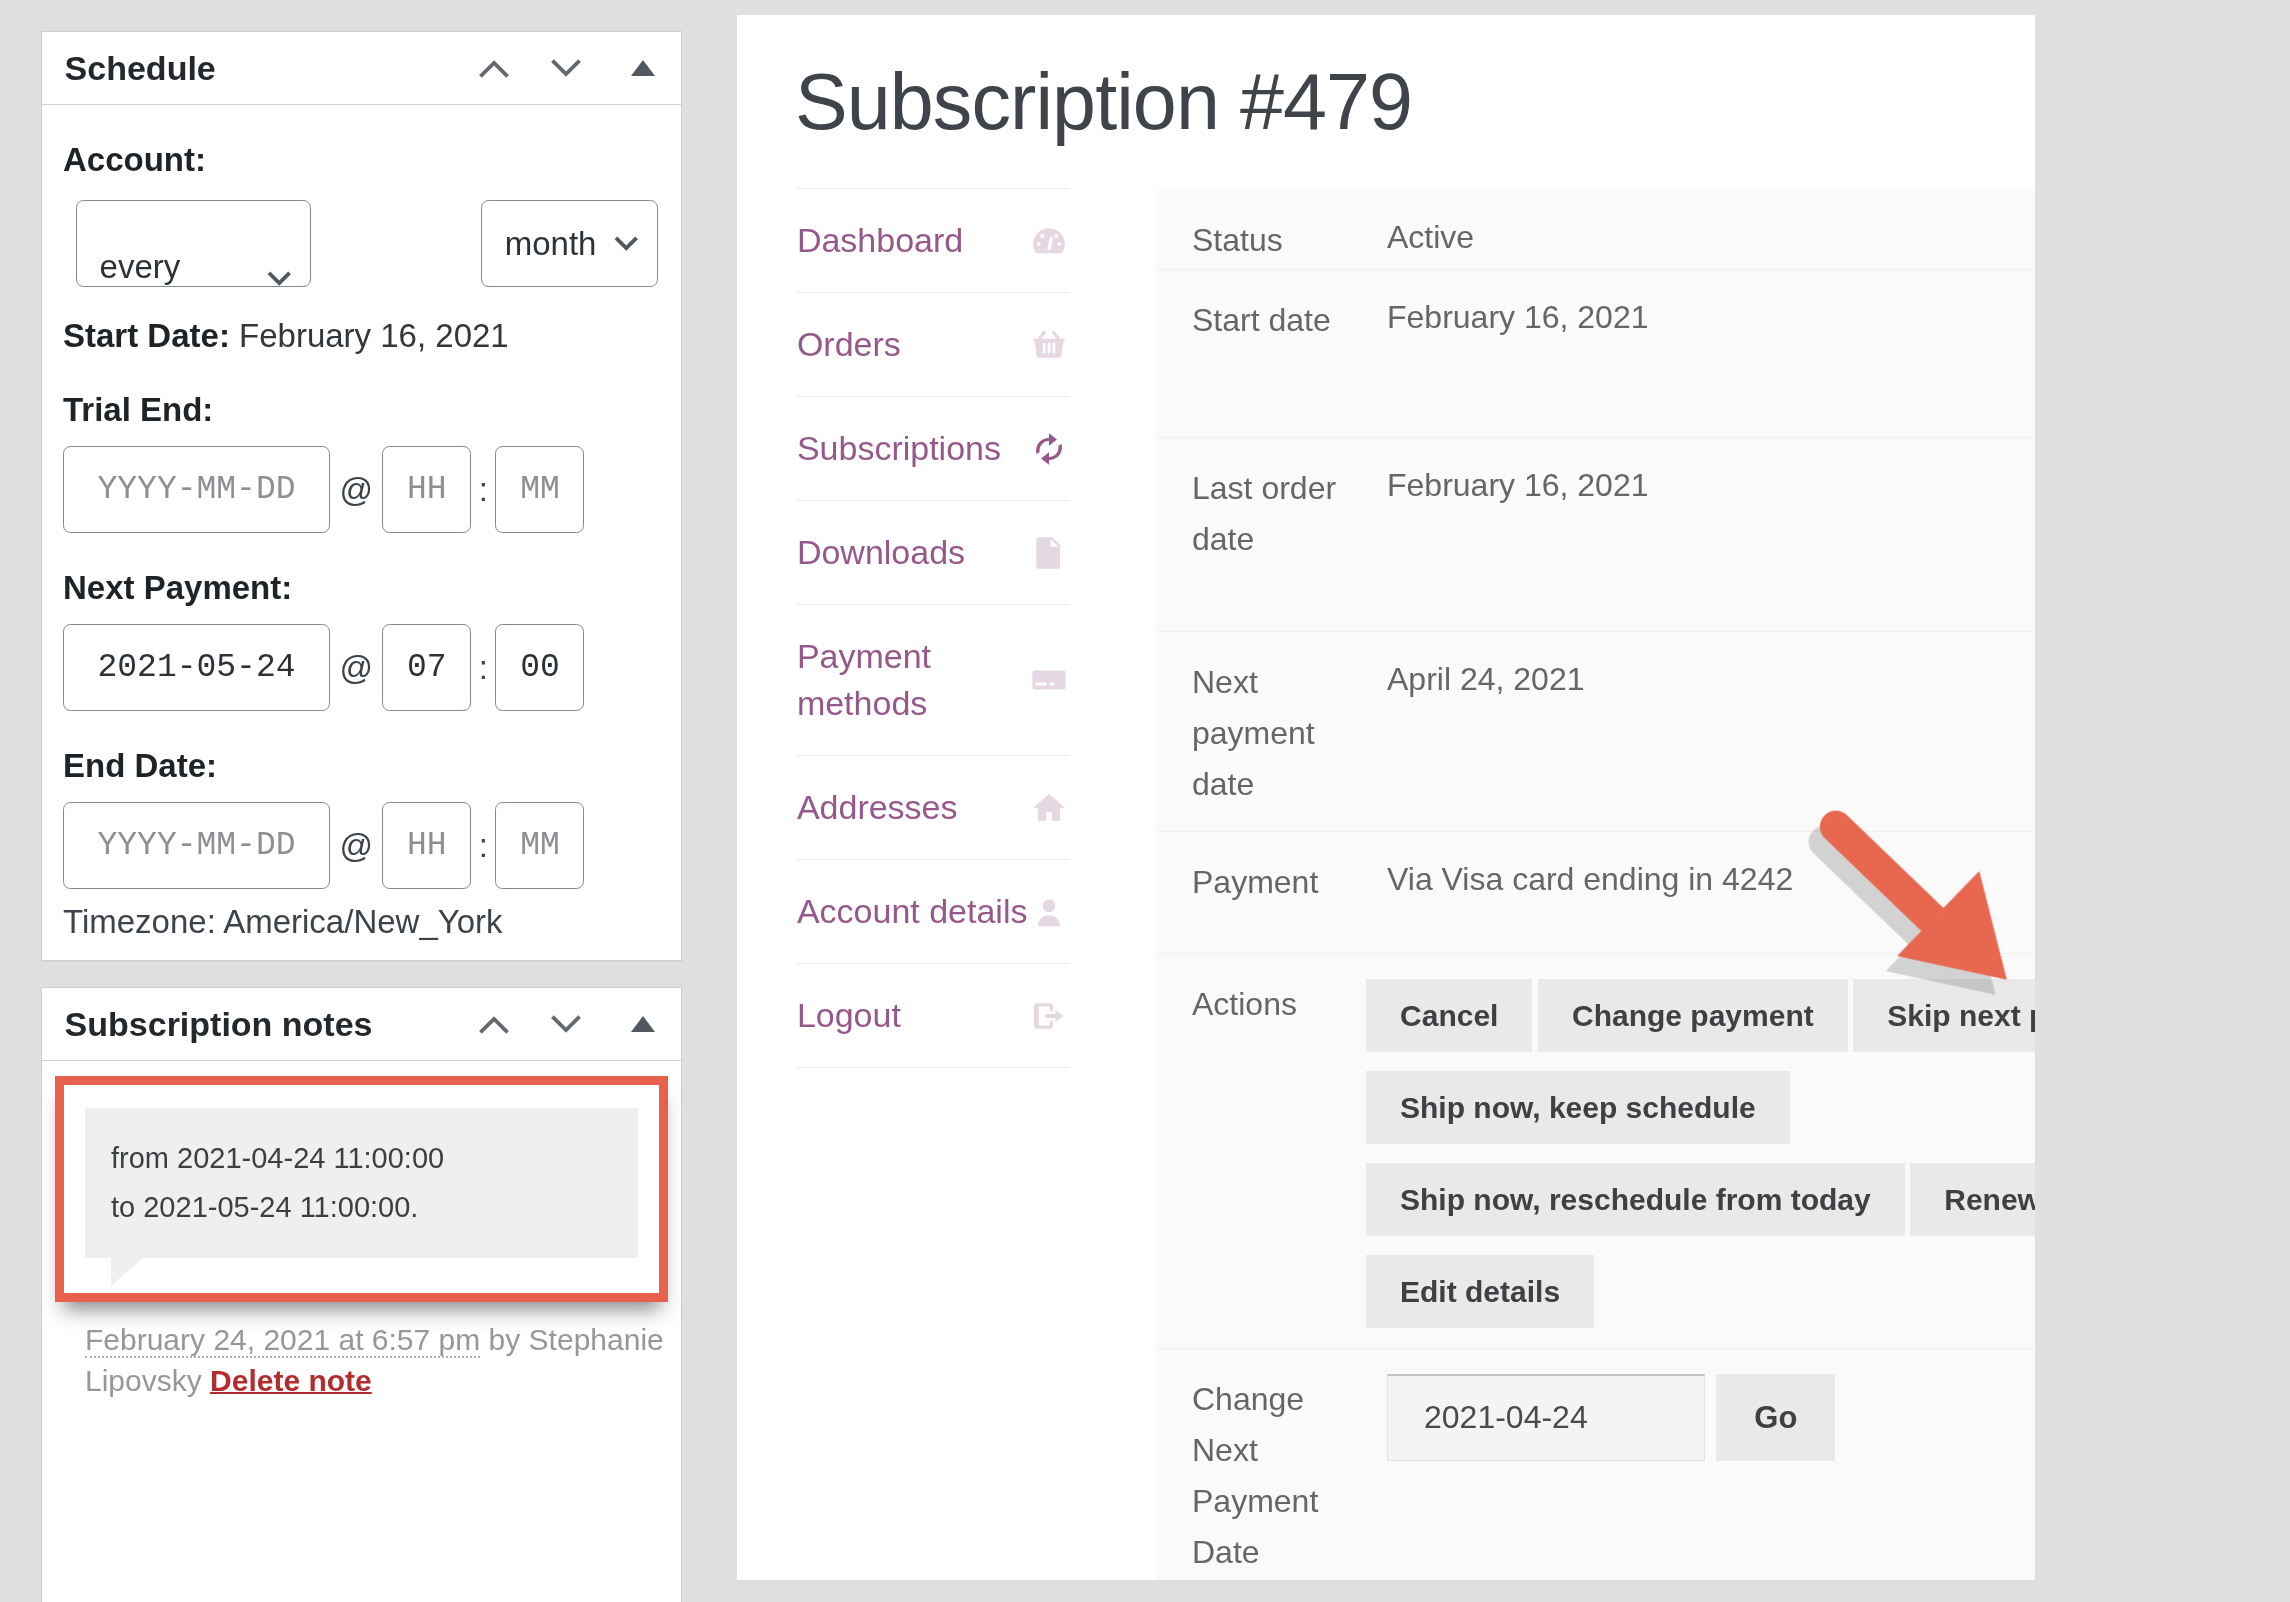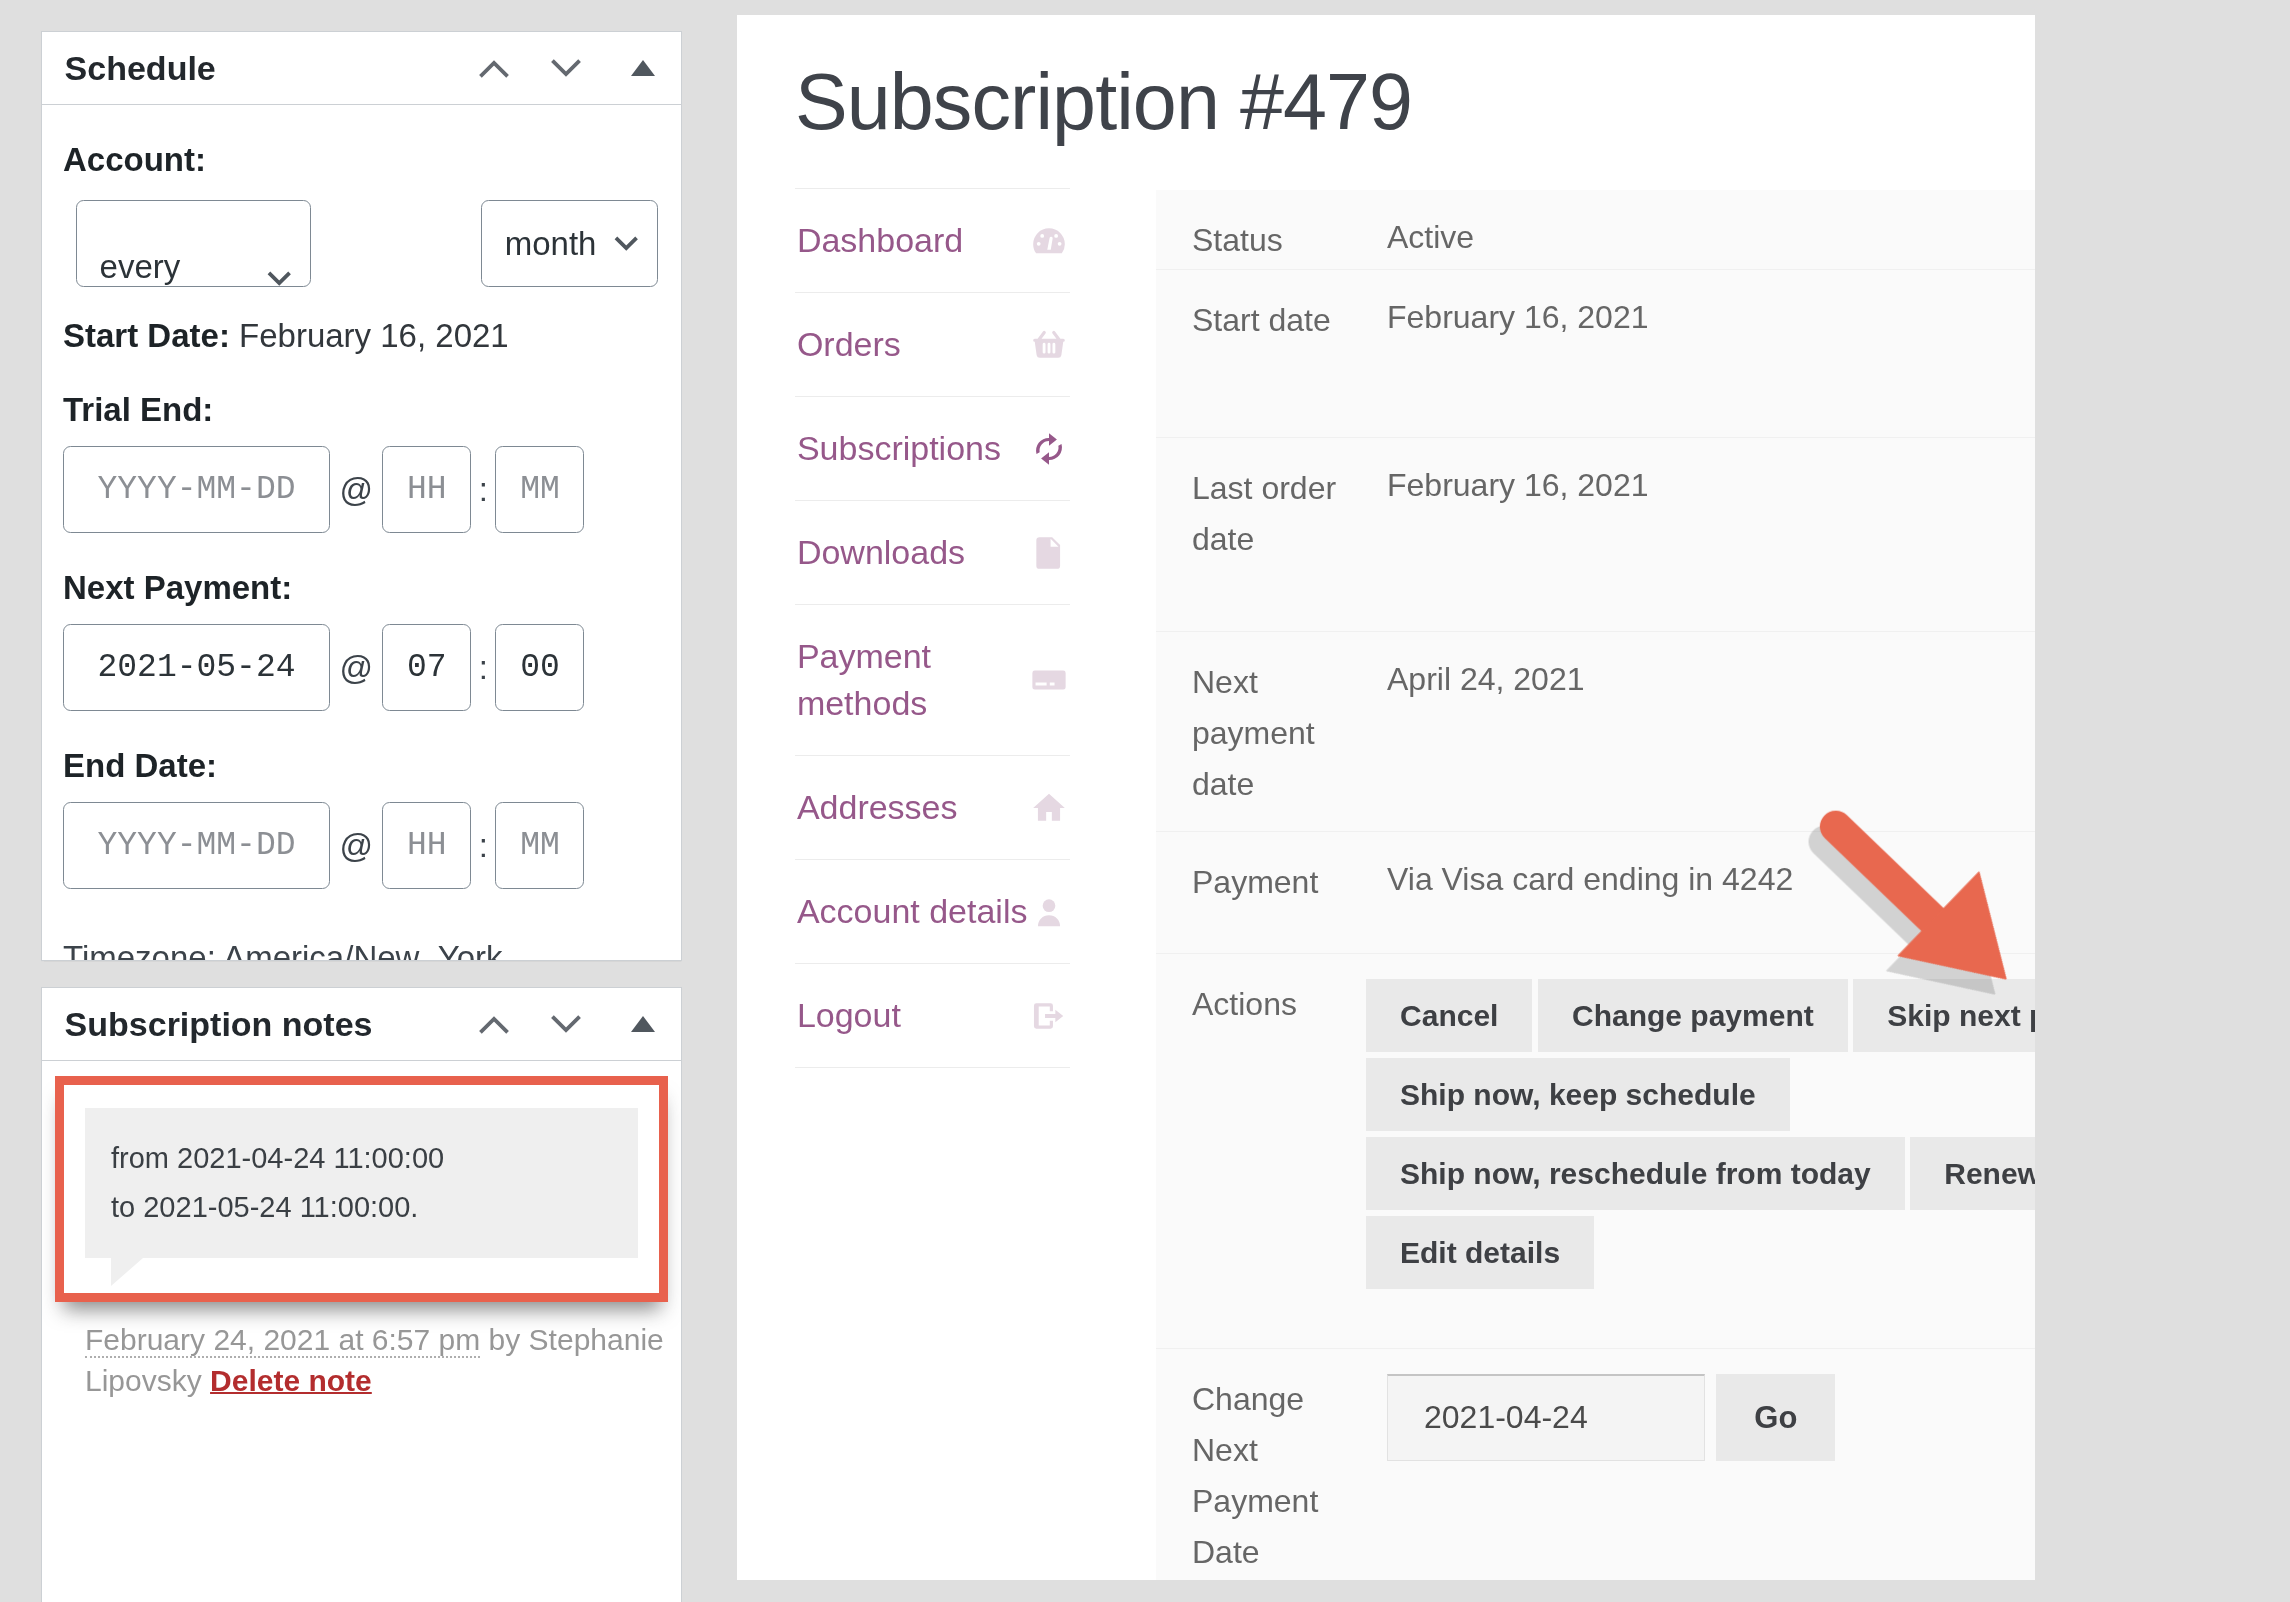--- a/index.html
+++ b/index.html
@@ -32,21 +32,21 @@
   .chev { stroke:#646970; stroke-width:4; fill:none; stroke-linecap:square; }
   .tri-up { width:0; height:0; border-left:12.2px solid transparent; border-right:12.2px solid transparent; border-bottom:16px solid #50575e; margin-left:11.3px; }
 
   .mb-body { padding:0 21px 0 21px; font-size:33px; color:#32373c; }
   .field-label { font-weight:bold; color:#1d2327; }
   .lbl-payment { margin-top:36px; }
   .lbl-inline { margin-top:30px; }
   .lbl-trial { margin-top:36px; }
   .lbl-next { margin-top:36px; }
   .lbl-end { margin-top:36px; }
-  .tz-line { margin-top:50px; color:#3c434a; }
+  .tz-line { margin-top:14px; color:#3c434a; }
 
   .select-row { margin-top:21px; display:flex; justify-content:space-between; padding:0 1.9px 0 13px; }
   .wp-select {
     height:87px; border:1.9px solid #7e8993; border-radius:7.5px; background:#fff;
     display:flex; align-items:center; justify-content:space-between;
     padding:0 19px 0 22.6px; cursor:pointer; color:#2c3338;
   }
   .sel-interval { width:235px;align-items:flex-end; }
   .sel-period { width:177px; }
   .sel-chev { stroke:#50575e; stroke-width:4; fill:none; }
@@ -112,21 +112,21 @@
   .dlabel { width:146px; margin-right:49px; line-height:51px; }
   .dvalue { flex:1; line-height:45px; padding-right:19px; }
   .r-status { height:79px; }
   .r-start { height:168px; }
   .r-last { height:194px; }
   .r-next { height:200px; }
   .r-payment { height:122px; }
   .r-actions { height:395px; }
   .r-change { height:234px; }
 
-  .btn-row { margin-bottom:6px; display:flex; }
+  .btn-row { margin-bottom:19px; display:flex; }
   .wc-btn {
     display:inline-flex; align-items:center; justify-content:center;
     height:73px; padding:0 34px; margin-right:5.6px;
     background:#e9e9e9; color:#3e4044; font-weight:bold; font-size:30px;
     cursor:pointer; white-space:nowrap;
   }
   .change-form { display:flex; align-items:flex-start; }
   .date-field {
     width:318px; height:87px; background:#f4f4f4;
     border:0.9px solid #e2e2e2; border-top:2.8px solid #c4c4c4;

